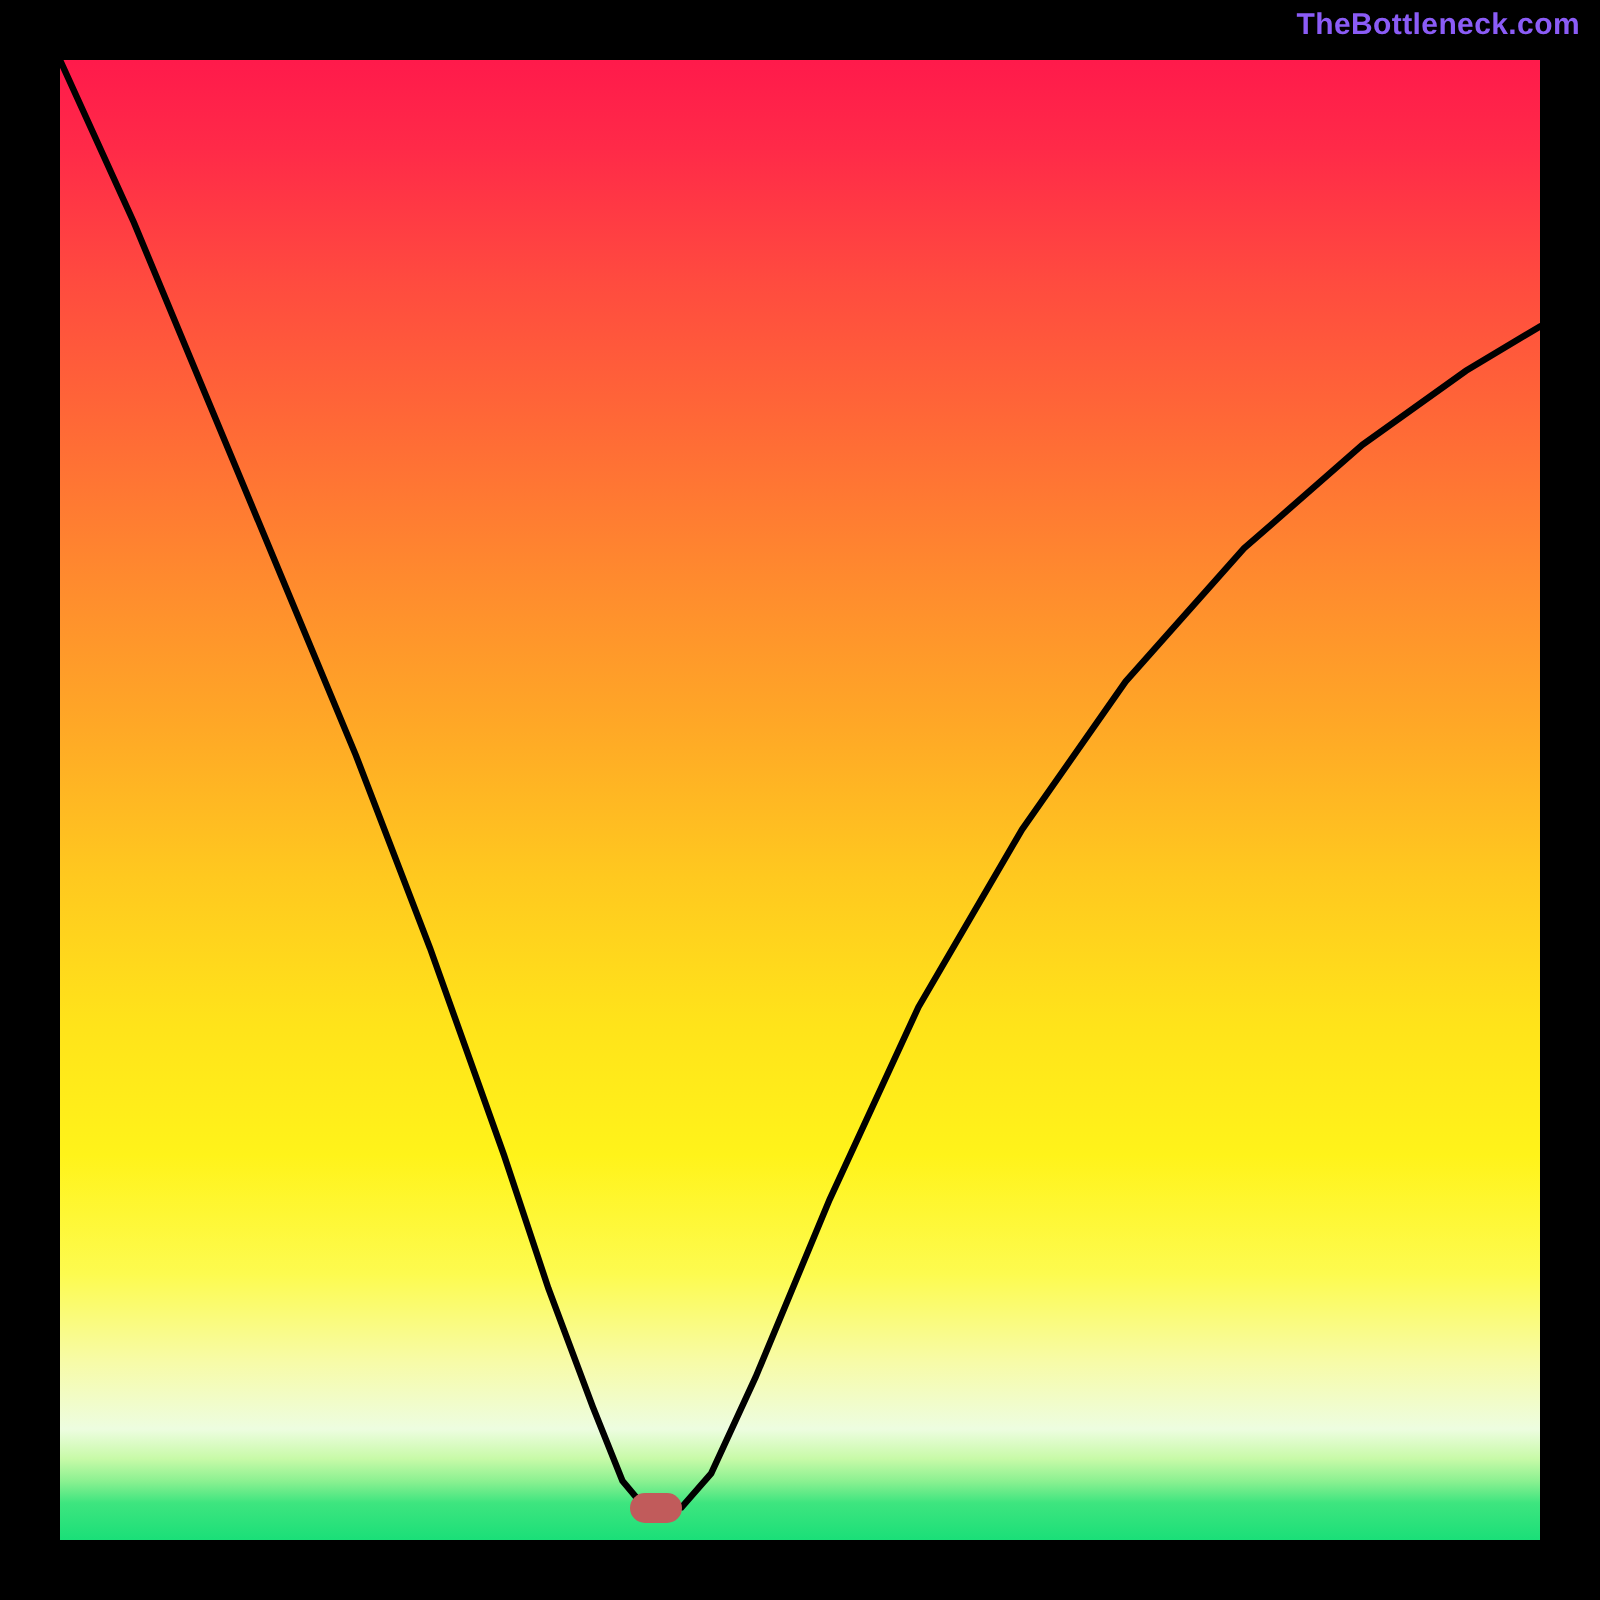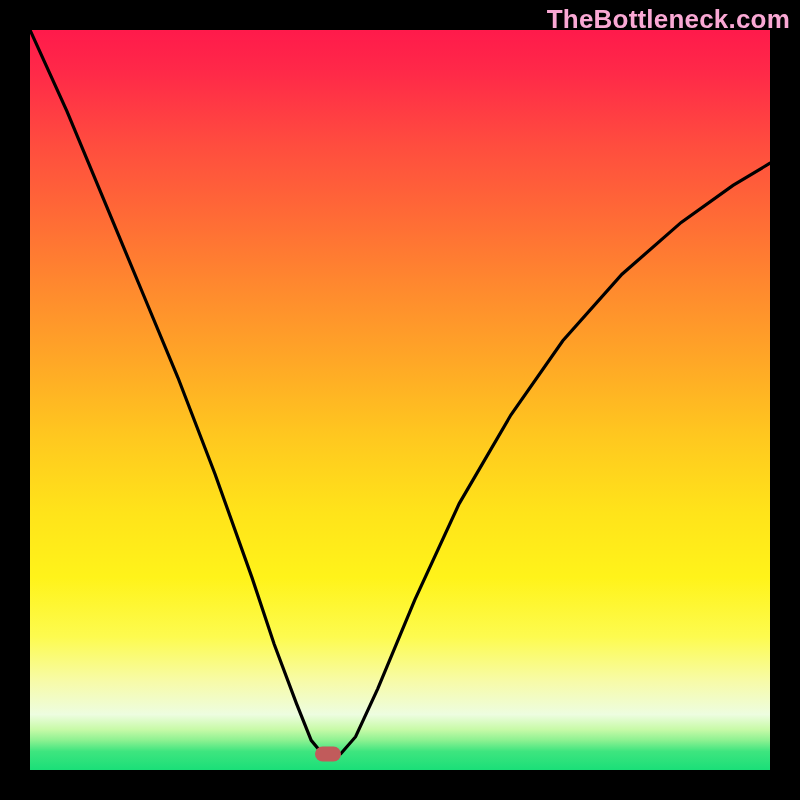--- a/index.html
+++ b/index.html
@@ -56,22 +56,22 @@
     width: 26px;
     height: 15px;
     border-radius: 8px;
     background: #c15b5b;
     transform: translate(-50%, -50%);
   }
   .watermark {
     position: absolute;
     top: 4px;
     right: 10px;
-    color: #f9a8d4;
-    font-size: 26px;
+    color: #8b5cf6;
+    font-size: 15px;
     font-weight: 600;
     letter-spacing: 0.2px;
   }
 </style>
 </head>
 <body>
 
 <div class="frame">
 
   <div class="watermark">TheBottleneck.com</div>

